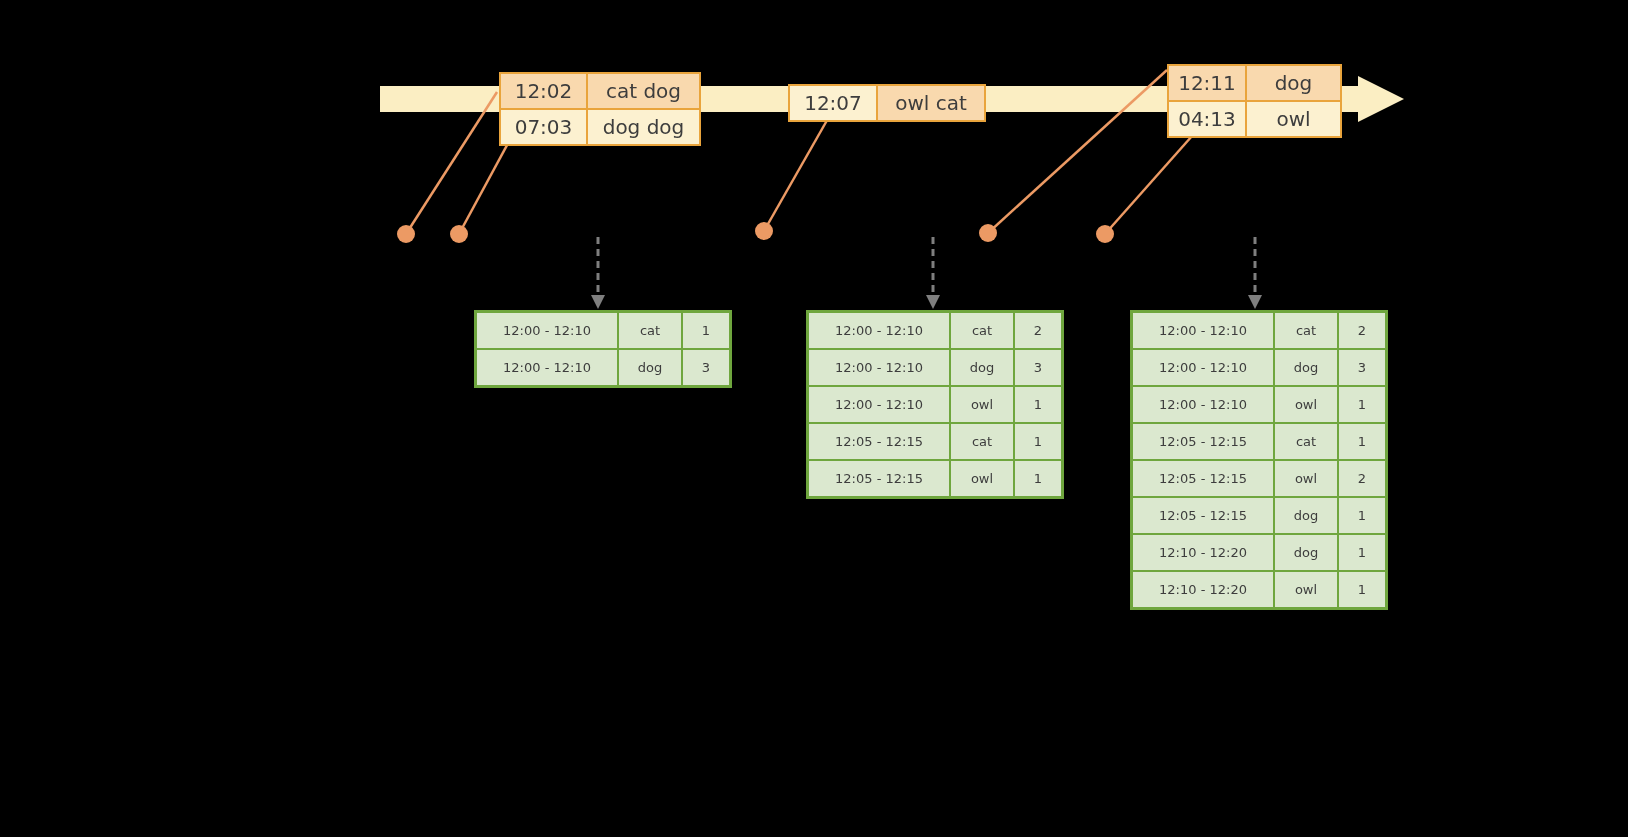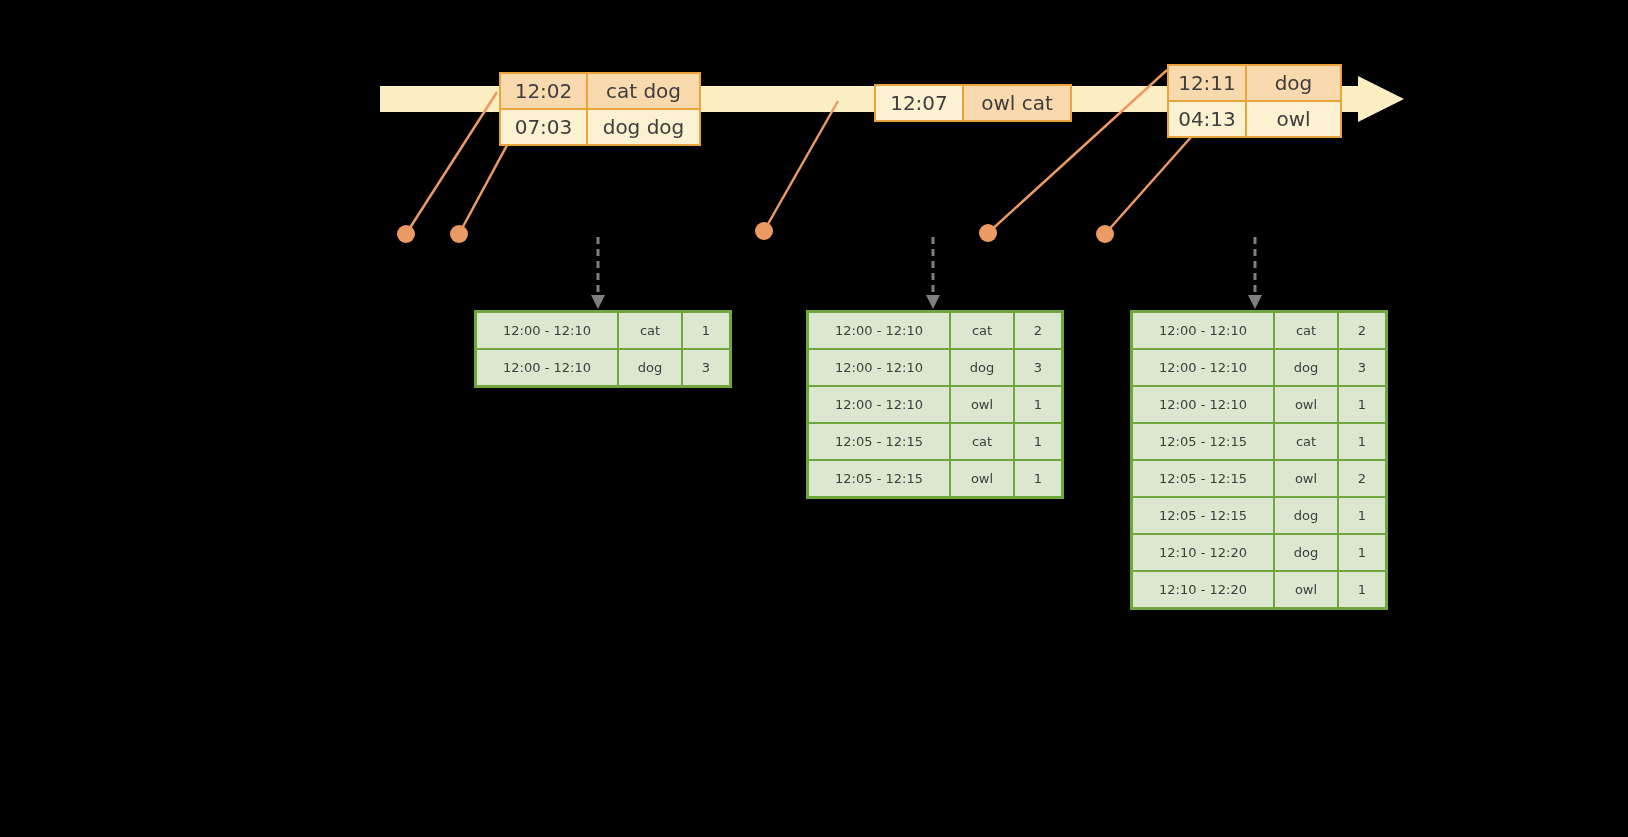--- a/index.html
+++ b/index.html
@@ -77,21 +77,21 @@
     </g>
   </svg>
 
   <div class="ebox" style="left:499px;top:72px;grid-template-columns:85px 111px;">
     <div class="cell fill-peach">12:02</div>
     <div class="cell fill-peach">cat dog</div>
     <div class="cell fill-cream">07:03</div>
     <div class="cell fill-cream">dog dog</div>
   </div>
 
-  <div class="ebox" style="left:874px;top:84px;grid-template-columns:86px 106px;">
+  <div class="ebox" style="left:788px;top:84px;grid-template-columns:86px 106px;">
     <div class="cell fill-cream">12:07</div>
     <div class="cell fill-peach">owl cat</div>
   </div>
 
   <div class="ebox" style="left:1167px;top:64px;grid-template-columns:76px 93px;">
     <div class="cell fill-peach">12:11</div>
     <div class="cell fill-peach">dog</div>
     <div class="cell fill-cream">04:13</div>
     <div class="cell fill-cream">owl</div>
   </div>

